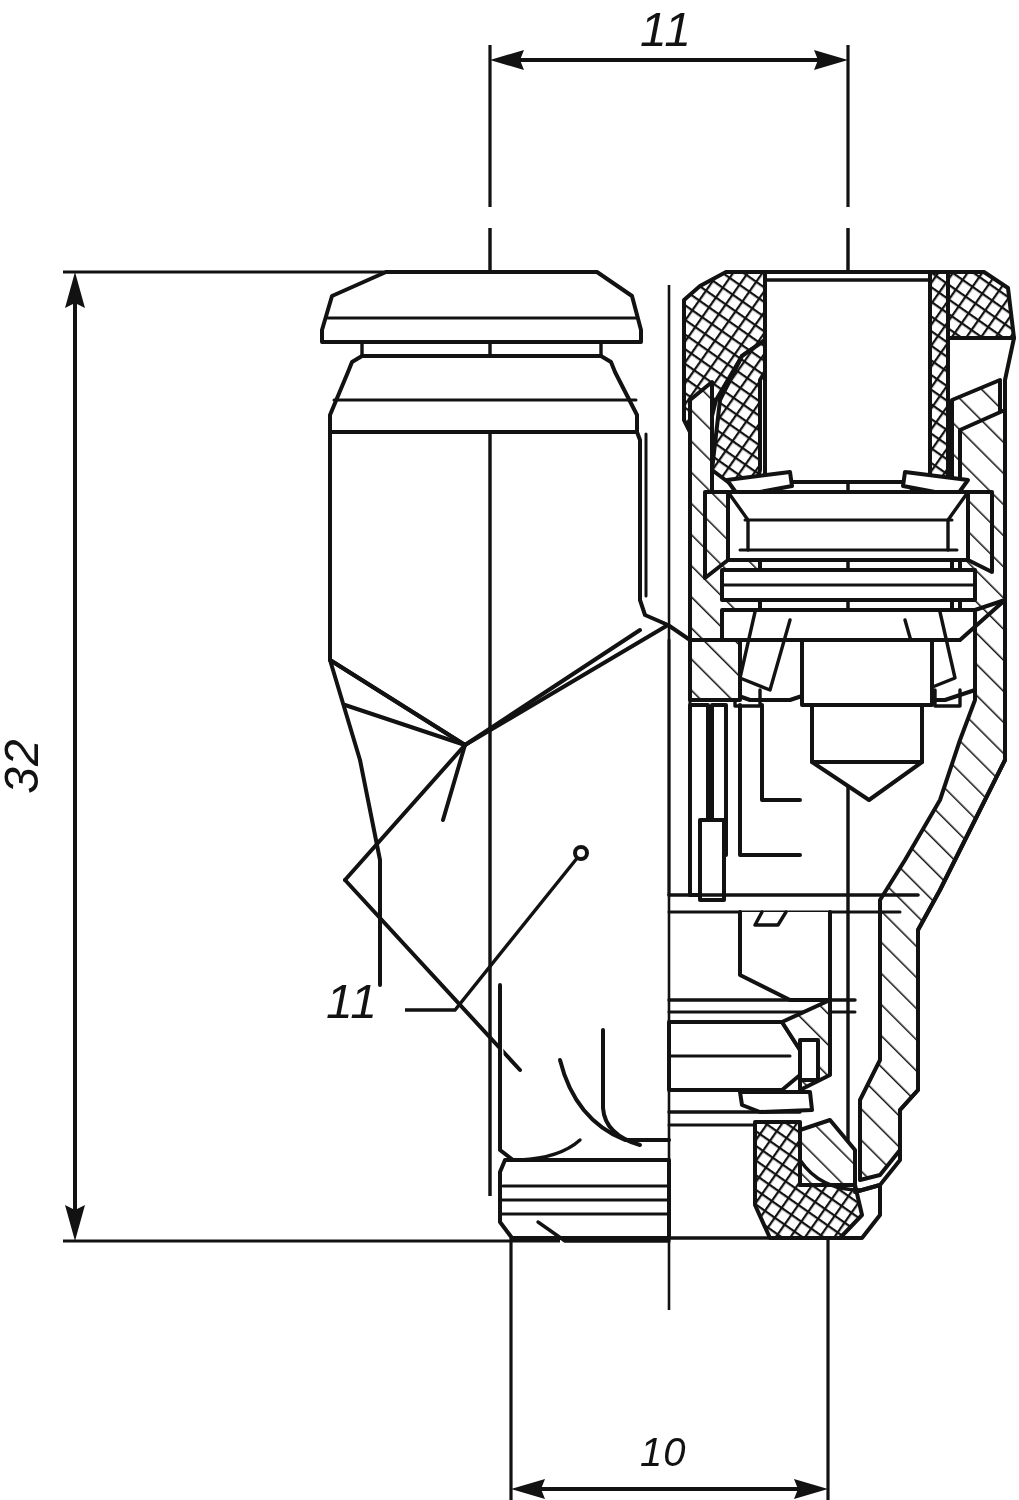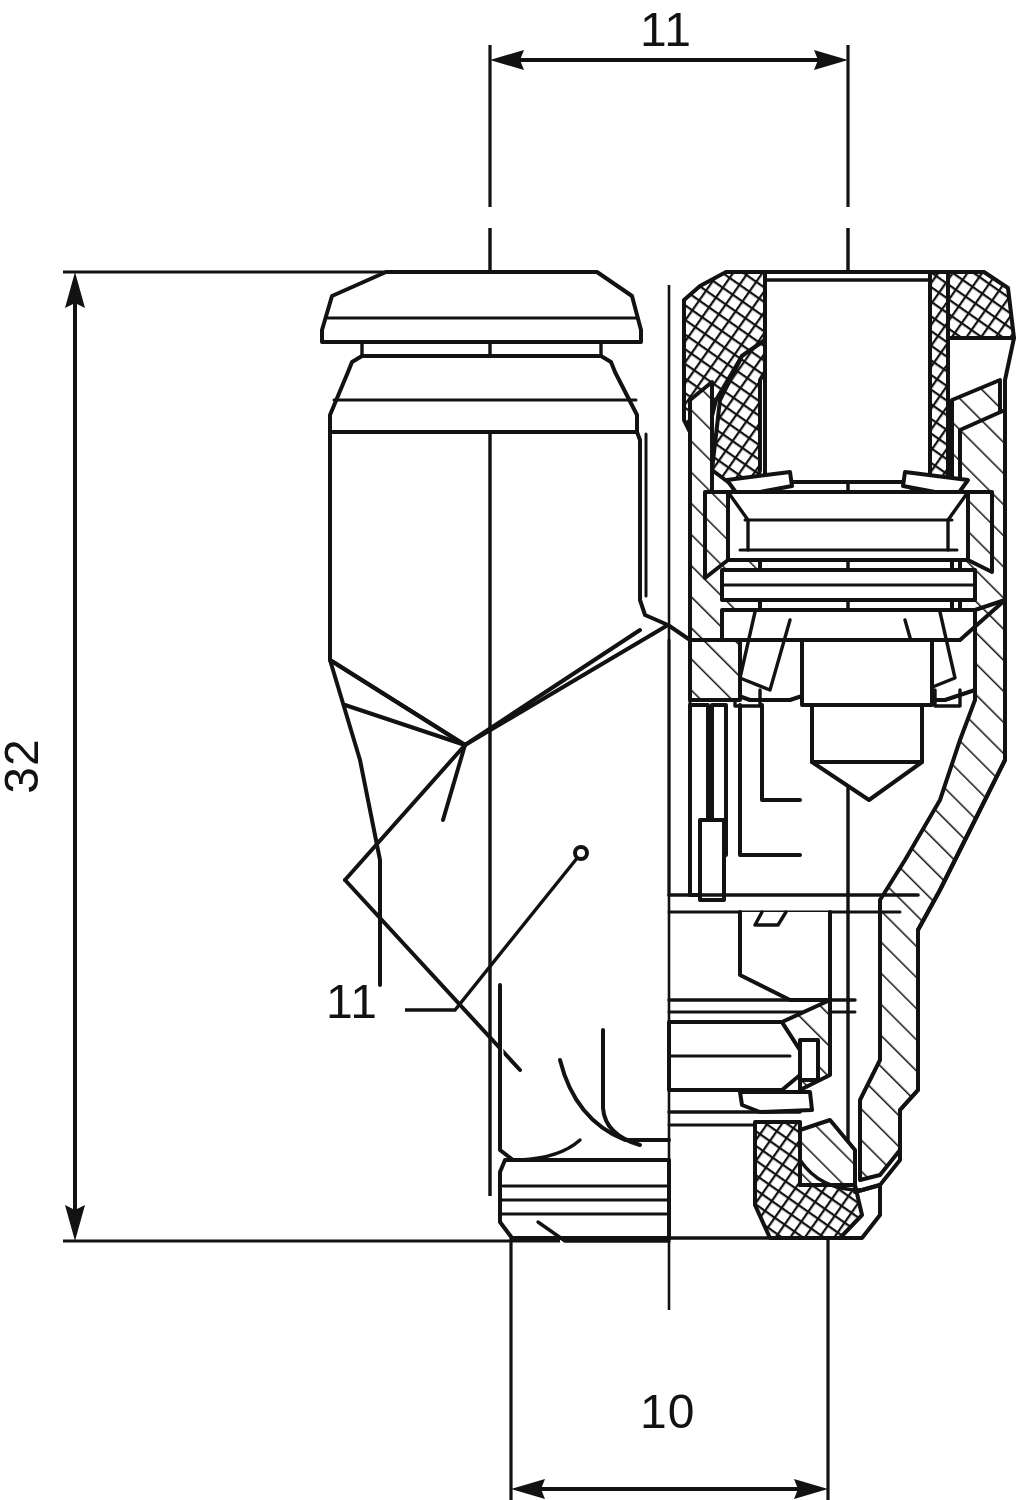--- a/index.html
+++ b/index.html
@@ -10,20 +10,21 @@
   }
   body {
     font-family: "Liberation Sans", sans-serif;
   }
   #sheet {
     position: relative;
     width: 1019px;
     height: 1500px;
     background: #ffffff;
     overflow: hidden;
+    font-style: italic;
   }
   #drawing-svg {
     position: absolute;
     left: 0;
     top: 0;
     width: 1019px;
     height: 1500px;
   }
   .dim-label {
     position: absolute;
@@ -35,22 +36,22 @@
     user-select: none;
   }
   #dim-top-label {
     left: 640px;
     top: 6px;
     font-size: 48px;
     line-height: 48px;
   }
   #dim-bottom-label {
     left: 640px;
-    top: 1388px;
-    font-size: 48px;
+    top: 1428px;
+    font-size: 40px;
     line-height: 48px;
   }
   #dim-left-label {
     left: -6px;
     top: 742px;
     font-size: 48px;
     line-height: 48px;
     transform: rotate(-90deg);
     transform-origin: 50% 50%;
   }

